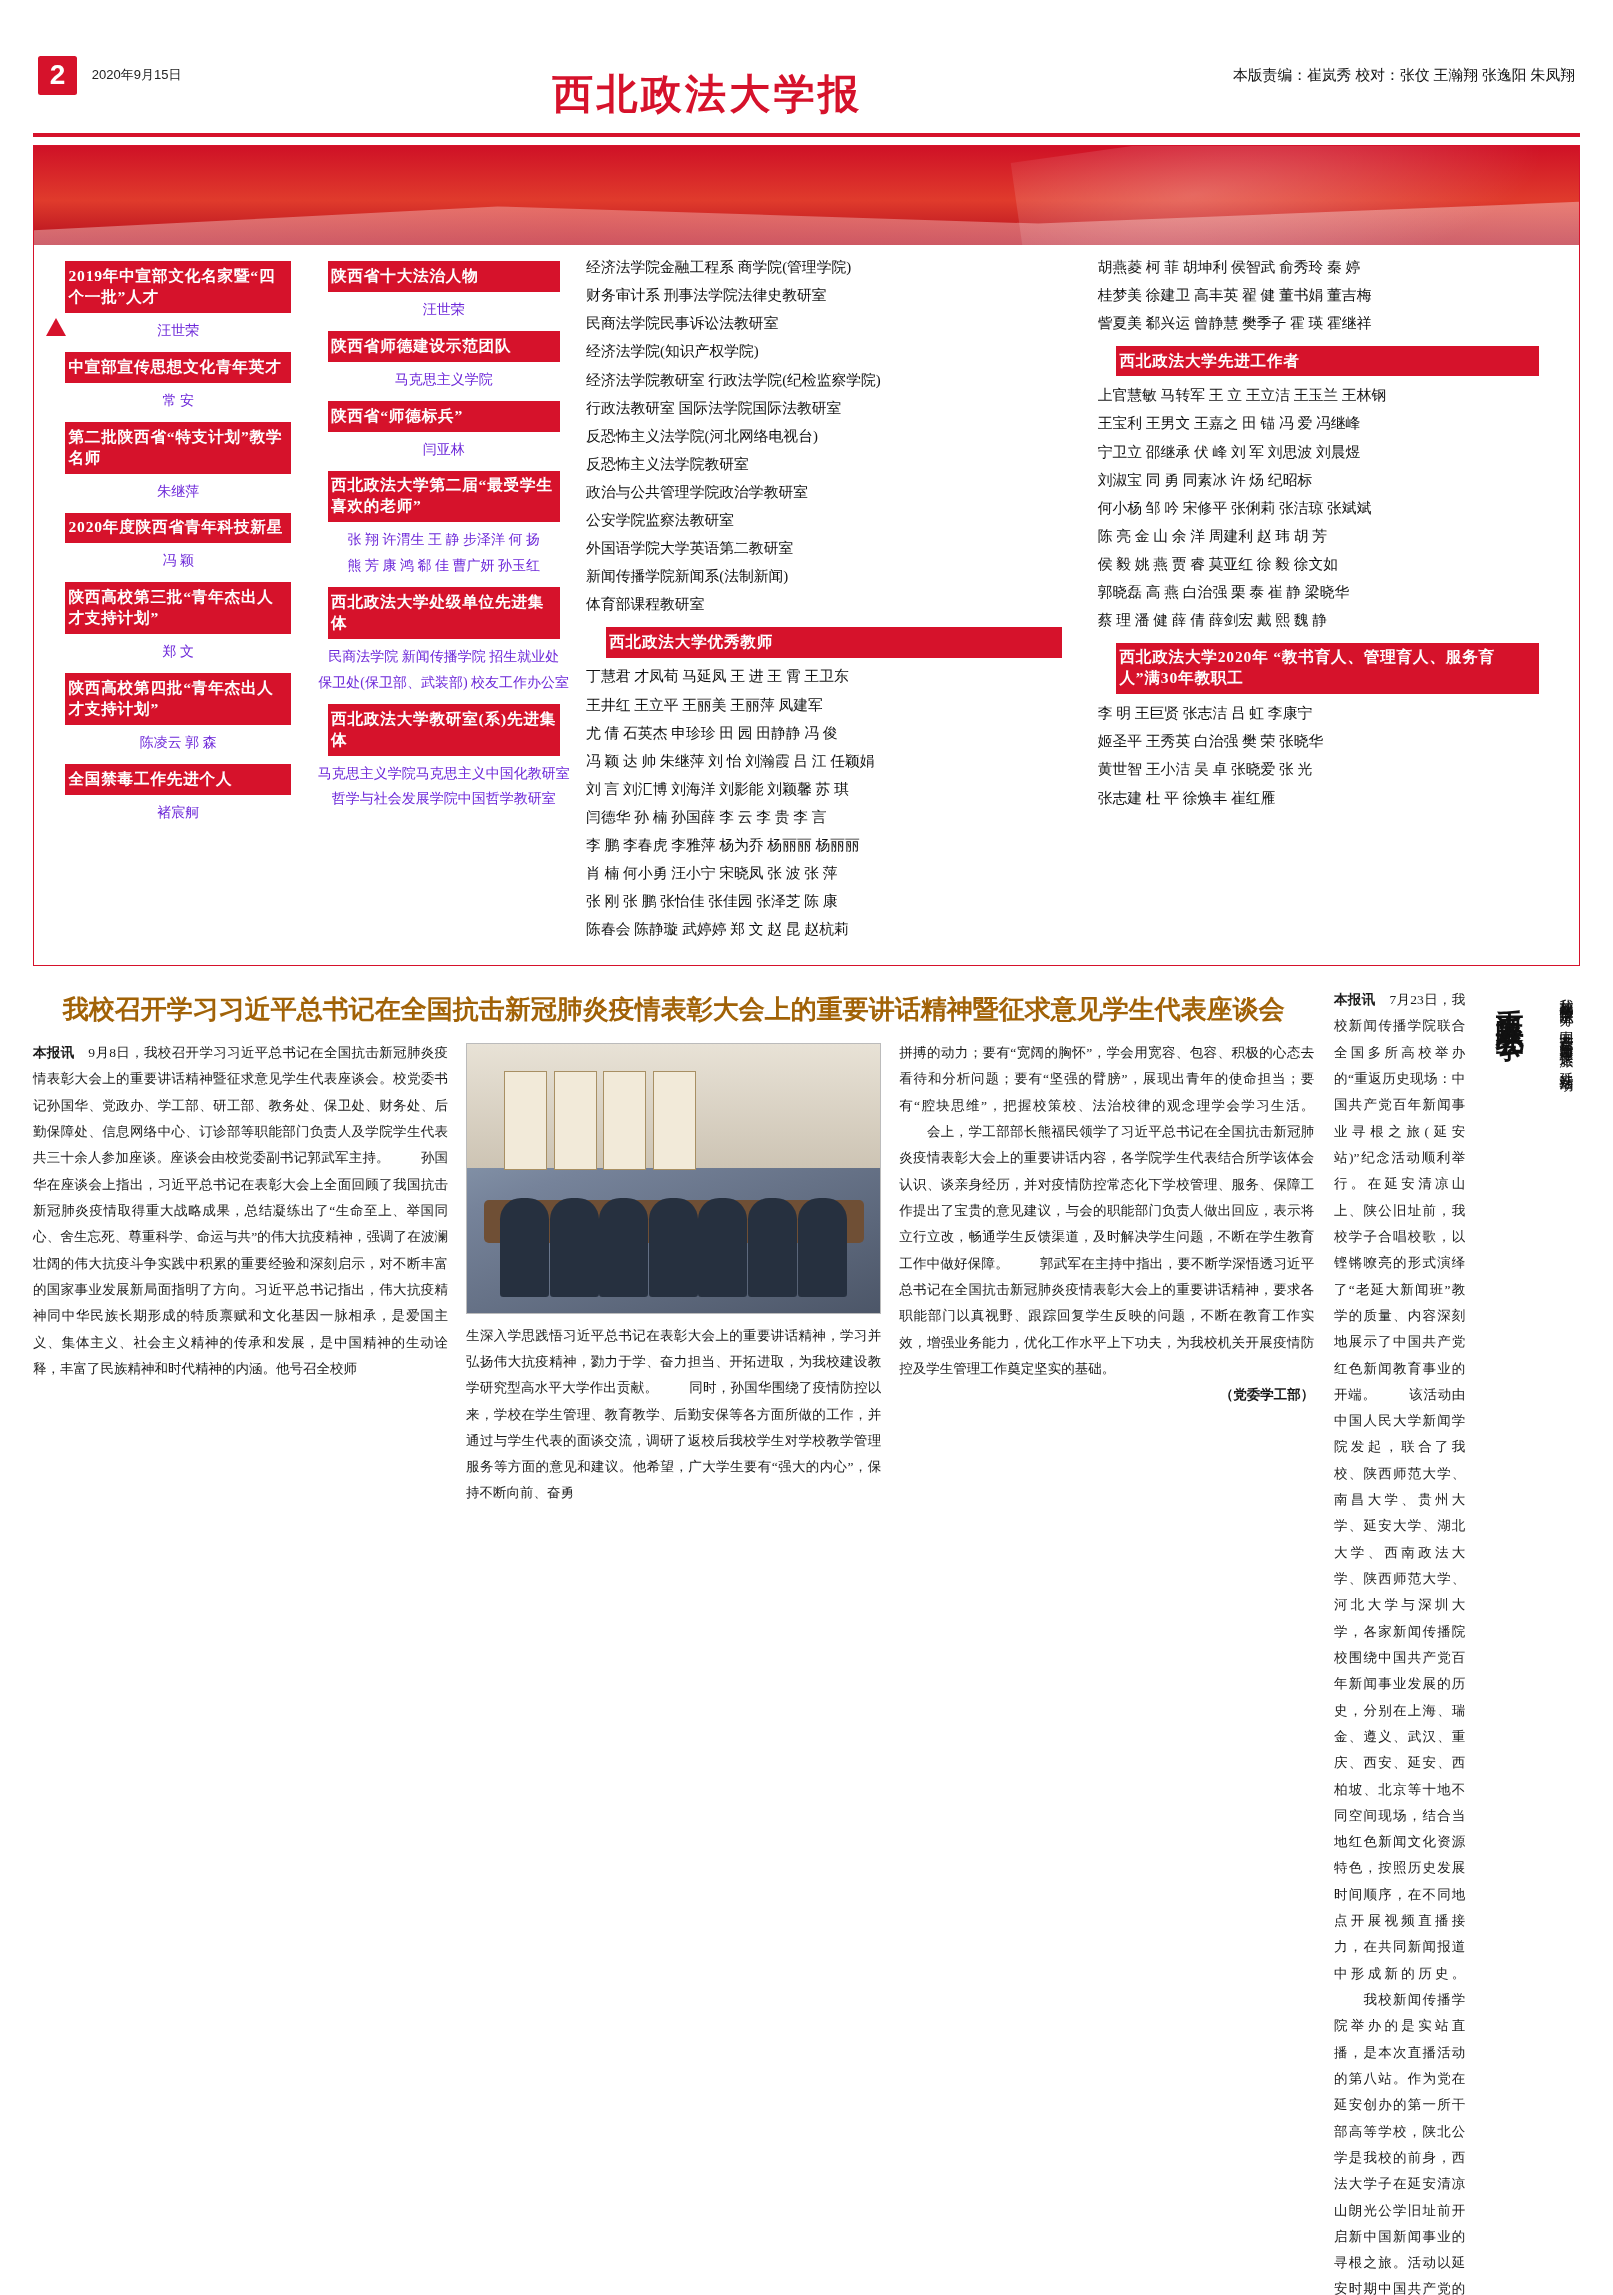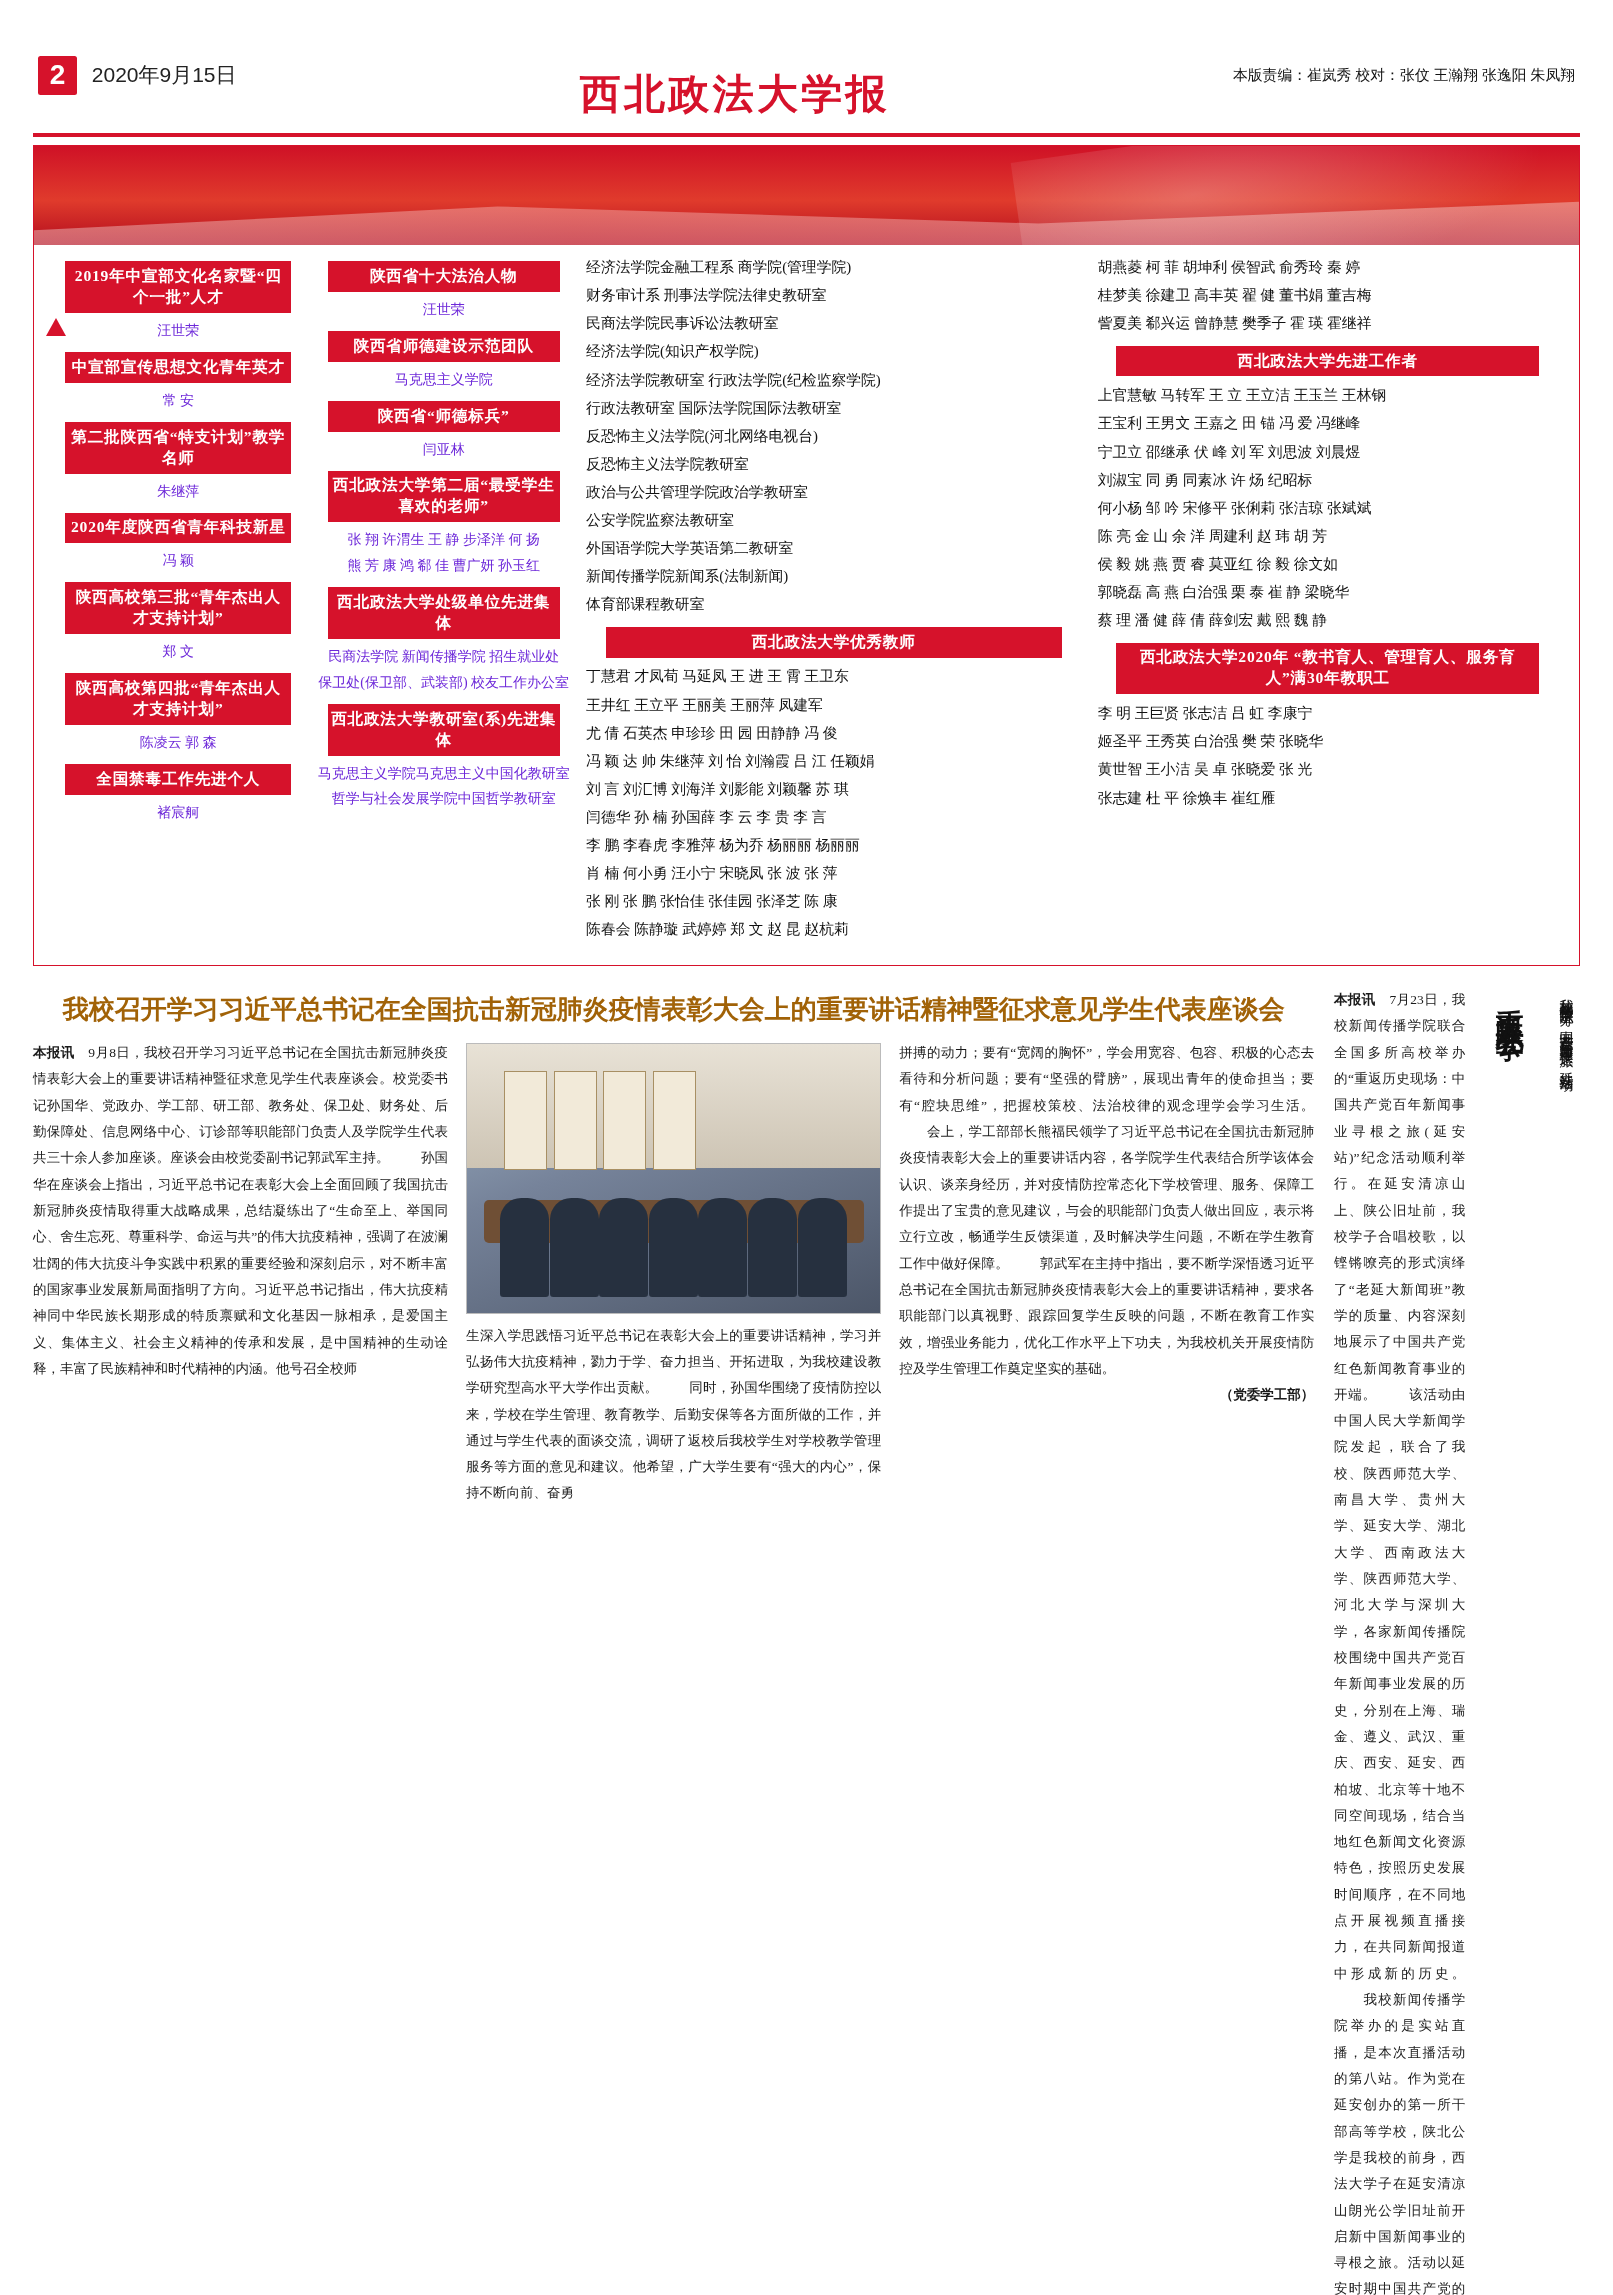--- a/index.html
+++ b/index.html
@@ -12,21 +12,21 @@
   }
   .page { position: relative; width: 1613px; min-height: 2295px; background:#fff; padding: 0; }
 
   
   .masthead { display:flex; align-items:center; padding: 28px 38px 6.6px 38px; }
   .page-num {
     width: 39px; height: 39px; background:#d6122b; color:#fff;
     font-family:"Liberation Sans", sans-serif; font-weight:bold; font-size:28px;
     display:flex; align-items:center; justify-content:center; border-radius:2.5px;
   }
-  .masthead-date { margin-left:14.8px; font-size:21px; color:#222; font-family:"Liberation Sans", sans-serif;}
+  .masthead-date { margin-left:14.8px; font-size:13px; color:#222; font-family:"Liberation Sans", sans-serif;}
   .masthead-title {
     flex:1; text-align:center; color:#d6122b; font-weight:bold; font-size:41px;
     letter-spacing:3.3px; font-family:"Liberation Serif", serif;margin-top:39px;
   }
   .masthead-credits { font-size:14.8px; color:#111; font-family:"Liberation Sans", sans-serif; white-space:nowrap;}
   .rule-red { height:3.3px; background:#d6122b; margin: 4.9px 33px 0 33px; }
 
   
   .honor-wrap { margin: 8.2px 33px 0 33px; border:1.6px solid #d6122b; position:relative; background:#fff; }
   .honor-ribbon {
@@ -51,21 +51,21 @@
     text-shadow: 1.6px 1.6px 0 #f6d36a;
   }
   .honor-body { display:flex; padding: 8.2px 21.3px 21.3px 21.3px; gap: 16.4px; }
   .honor-col { flex:1; }
   .honor-col.c1 { flex: 0 0 246px; }
   .honor-col.c2 { flex: 0 0 246px; }
   .honor-col.c3 { flex: 1; }
   .honor-col.c4 { flex: 0 0 460px; }
 
   .hbar {
-    background:#d6122b; color:#fff; text-align:center; font-weight:bold;
+    background:#d6122b; color:#fff; text-align:left; font-weight:bold;
     font-size:15.6px; padding:4.9px 3.3px; margin: 8.2px auto 4.9px auto; width: 92%;
     font-family:"Liberation Serif", serif; letter-spacing:0.8px;
   }
   .hnames { text-align:center; font-size:14px; line-height:1.85; color:#6d28d9; }
   .hnames .row { white-space:nowrap; }
   .hlist { font-size:14.8px; line-height:1.9; color:#111; }
   .hlist .row { display:block; white-space:nowrap; }
   .arrow-left {
     position:absolute; left:11.5px; top:172px; width:0;height:0;
     border-left:10.7px solid transparent; border-right:10.7px solid transparent;

